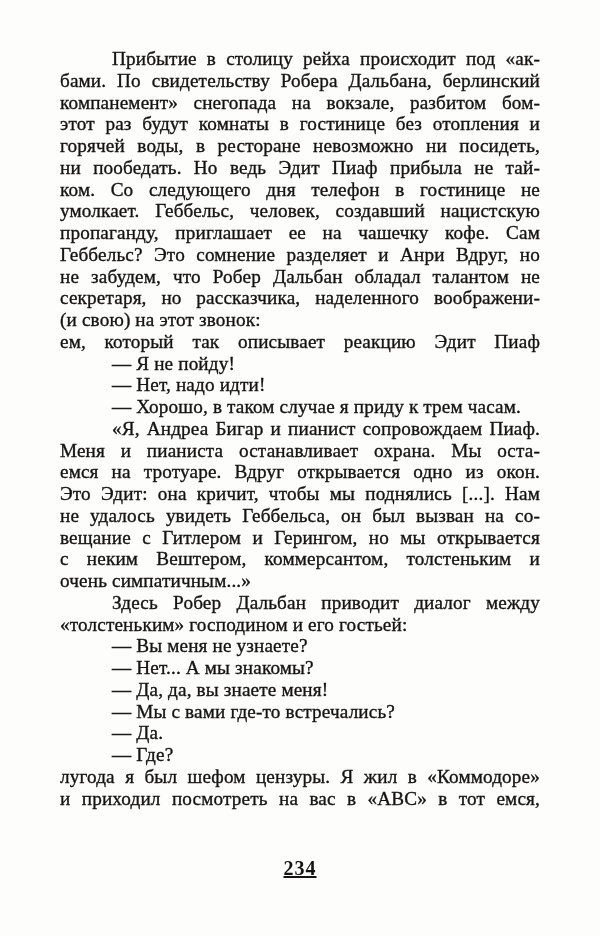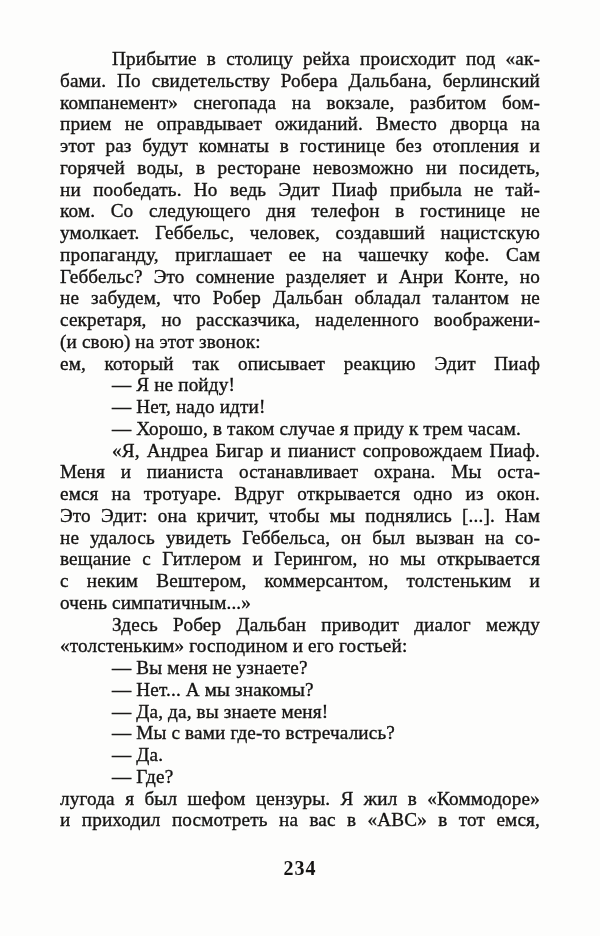--- a/index.html
+++ b/index.html
@@ -49,38 +49,38 @@
     position: absolute;
     top: 856px;
     left: 0;
     width: 600px;
     text-align: center;
     font-size: 20px;
     line-height: 24px;
     font-weight: bold;
     letter-spacing: 1px;
     color: #151413;
+    text-decoration: underline;
   }
 </style>
 </head>
 <body>
 
 <div class="page">
   <div class="text-block" id="text-block">
       <div class="line indent j">Прибытие в столицу рейха происходит под «ак-</div>
       <div class="line j">бами. По свидетельству Робера Дальбана, берлинский</div>
       <div class="line j">компанемент» снегопада на вокзале, разбитом бом-</div>
-      <div class="line j">прием не оправдывает ожиданий. Вместо дворца на</div>
       <div class="line j">этот раз будут комнаты в гостинице без отопления и</div>
       <div class="line j">горячей воды, в ресторане невозможно ни посидеть,</div>
       <div class="line j">ни пообедать. Но ведь Эдит Пиаф прибыла не тай-</div>
       <div class="line j">ком. Со следующего дня телефон в гостинице не</div>
       <div class="line j">умолкает. Геббельс, человек, создавший нацистскую</div>
       <div class="line j">пропаганду, приглашает ее на чашечку кофе. Сам</div>
-      <div class="line j">Геббельс? Это сомнение разделяет и Анри Конте, но</div>
+      <div class="line j">Геббельс? Это сомнение разделяет и Анри Вдруг, но</div>
       <div class="line j">не забудем, что Робер Дальбан обладал талантом не</div>
       <div class="line j">секретаря, но рассказчика, наделенного воображени-</div>
       <div class="line">(и свою) на этот звонок:</div>
       <div class="line j">ем, который так описывает реакцию Эдит Пиаф</div>
       <div class="line indent">— Я не пойду!</div>
       <div class="line indent">— Нет, надо идти!</div>
       <div class="line indent">— Хорошо, в таком случае я приду к трем часам.</div>
       <div class="line indent j">«Я, Андреа Бигар и пианист сопровождаем Пиаф.</div>
       <div class="line j">Меня и пианиста останавливает охрана. Мы оста-</div>
       <div class="line j">емся на тротуаре. Вдруг открывается одно из окон.</div>

